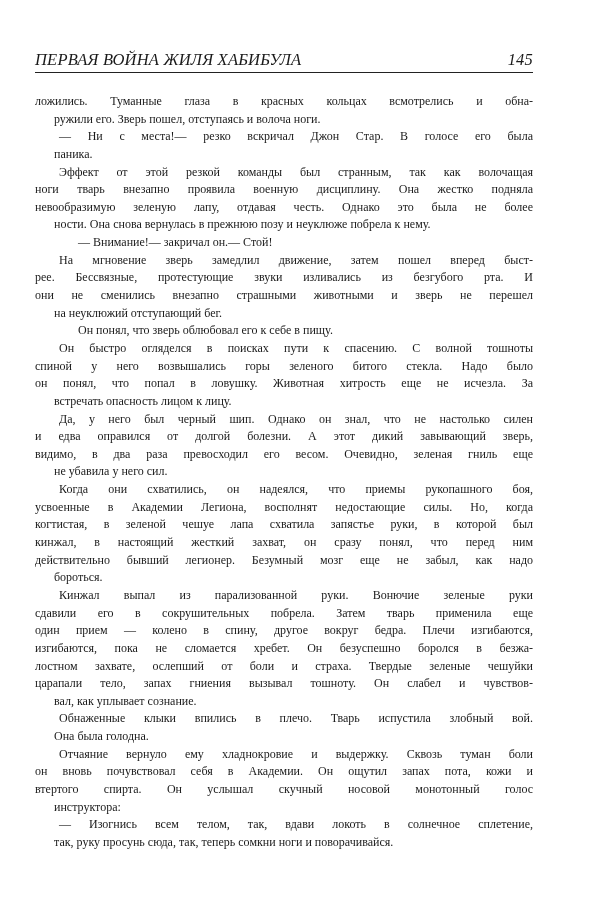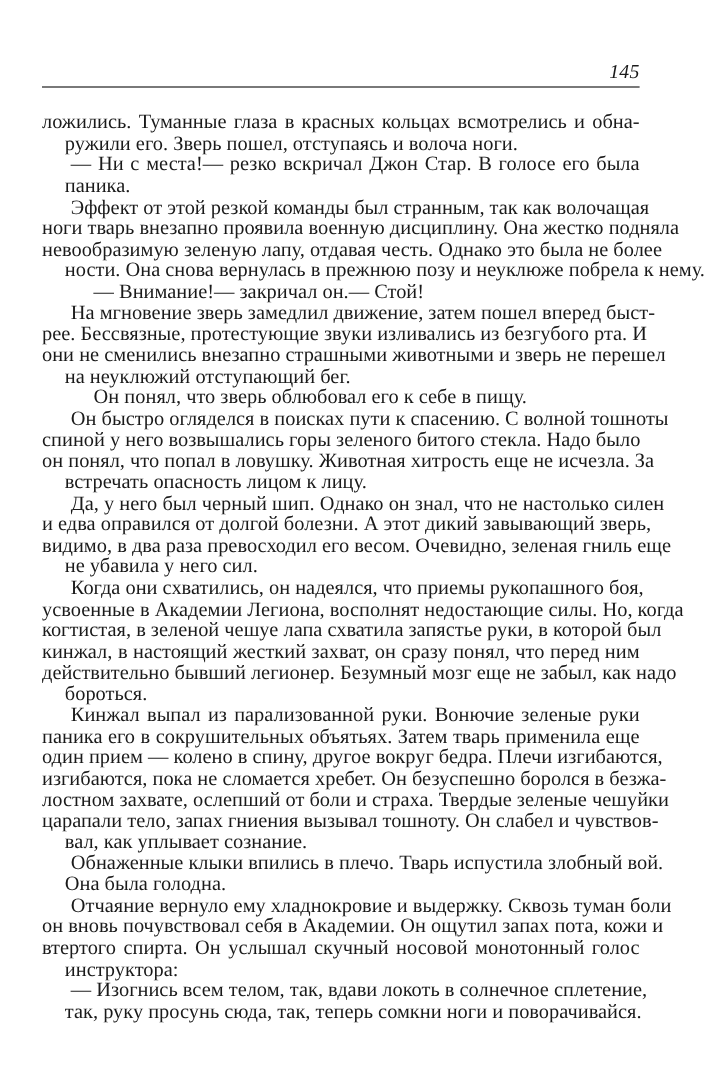--- a/index.html
+++ b/index.html
@@ -7,31 +7,32 @@
   .header {
     position:absolute; left:35px; top:52px; width:498px; height:20px;
     border-bottom:1.5px solid #222;
     font-family:"Liberation Serif", serif; font-style:italic;
     font-size:16.5px; letter-spacing:0.2px;
   }
   .header .title { position:absolute; left:0; bottom:2px; }
   .header .pnum { position:absolute; right:0; bottom:2px; }
   .body-text {
     position:absolute; left:35px; top:93px; width:498px;
-    font-family:"Liberation Serif", serif; font-size:17px; line-height:17.65px;
+    font-family:"Liberation Serif", serif; font-size:12px; line-height:17.65px;
     text-align:justify; hyphens:manual;
   }
   .line { display:block; white-space:nowrap; text-align:justify; text-align-last:justify; height:17.65px; }
   .line.last { text-align-last:left;margin-left:19px; }
   .line.ind { padding-left:24px; }
 </style>
 </head>
 <body>
 
 <div class="header">
+  <span class="title">ПЕРВАЯ ВОЙНА ЖИЛЯ ХАБИБУЛА</span>
   <span class="pnum">145</span>
 </div>
 
 <div class="body-text" id="body-text">
     <span class="line">ложились. Туманные глаза в красных кольцах всмотрелись и обна-</span>
     <span class="line last">ружили его. Зверь пошел, отступаясь и волоча ноги.</span>
     <span class="line ind">— Ни с места!— резко вскричал Джон Стар. В голосе его была</span>
     <span class="line last">паника.</span>
     <span class="line ind">Эффект от этой резкой команды был странным, так как волочащая</span>
     <span class="line">ноги тварь внезапно проявила военную дисциплину. Она жестко подняла</span>
@@ -51,21 +52,21 @@
     <span class="line">и едва оправился от долгой болезни. А этот дикий завывающий зверь,</span>
     <span class="line">видимо, в два раза превосходил его весом. Очевидно, зеленая гниль еще</span>
     <span class="line last">не убавила у него сил.</span>
     <span class="line ind">Когда они схватились, он надеялся, что приемы рукопашного боя,</span>
     <span class="line">усвоенные в Академии Легиона, восполнят недостающие силы. Но, когда</span>
     <span class="line">когтистая, в зеленой чешуе лапа схватила запястье руки, в которой был</span>
     <span class="line">кинжал, в настоящий жесткий захват, он сразу понял, что перед ним</span>
     <span class="line">действительно бывший легионер. Безумный мозг еще не забыл, как надо</span>
     <span class="line last">бороться.</span>
     <span class="line ind">Кинжал выпал из парализованной руки. Вонючие зеленые руки</span>
-    <span class="line">паника его в сокрушительных объятьях. Затем тварь применила еще</span>
+    <span class="line">сдавили его в сокрушительных побрела. Затем тварь применила еще</span>
     <span class="line">один прием — колено в спину, другое вокруг бедра. Плечи изгибаются,</span>
     <span class="line">изгибаются, пока не сломается хребет. Он безуспешно боролся в безжа-</span>
     <span class="line">лостном захвате, ослепший от боли и страха. Твердые зеленые чешуйки</span>
     <span class="line">царапали тело, запах гниения вызывал тошноту. Он слабел и чувствов-</span>
     <span class="line last">вал, как уплывает сознание.</span>
     <span class="line ind">Обнаженные клыки впились в плечо. Тварь испустила злобный вой.</span>
     <span class="line last">Она была голодна.</span>
     <span class="line ind">Отчаяние вернуло ему хладнокровие и выдержку. Сквозь туман боли</span>
     <span class="line">он вновь почувствовал себя в Академии. Он ощутил запах пота, кожи и</span>
     <span class="line">втертого спирта. Он услышал скучный носовой монотонный голос</span>

